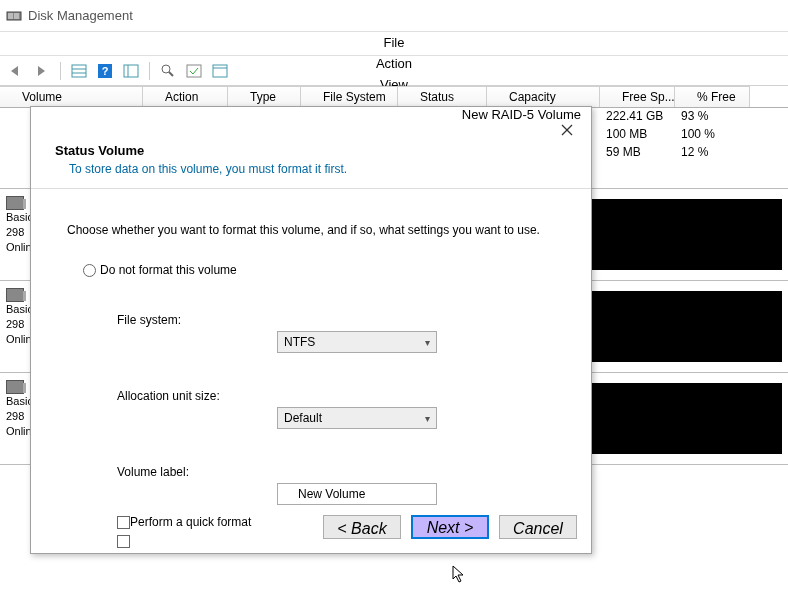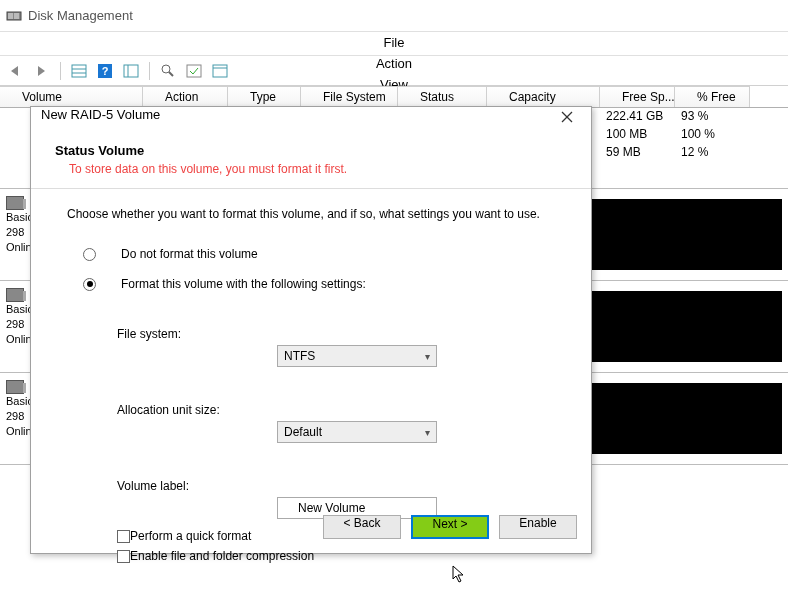--- a/index.html
+++ b/index.html
@@ -133,53 +133,55 @@
   .dialog {
     position: absolute;
     left: 30px; top: 106px;
     width: 562px; height: 448px;
     background: #fff;
     border: 1px solid #a0a0a0;
     box-shadow: 2px 2px 6px rgba(0,0,0,0.25);
   }
   .dialog-title {
     height: 30px;
-    display:flex; align-items:flex-start; justify-content:space-between;
+    display:flex; align-items:flex-end; justify-content:space-between;
     padding: 0 10px;
     font-size: 13px;
+    flex-direction: column;
   }
   .close-x {
     width: 28px; height: 20px;
     display:flex; align-items:center; justify-content:center;
     font-size:14px; color:#333;
   }
   .wiz-head {
     padding: 6px 24px 12px 24px;
     border-bottom: 1px solid #ddd;
   }
   .wiz-head .h1 {
     font-weight: bold;
     font-size: 13px;
     margin-bottom: 4px;
   }
   .wiz-head .sub {
     font-size: 12px;
     padding-left: 14px;
-    color:#ef4444;
+    color:#0369a1;
   }
   .wiz-body {
     padding: 18px 36px 0 36px;
     font-size: 12px;
   }
   .wiz-body .instr {
     margin-bottom: 26px;
     text-align:left;
+    margin-top:16px;
   }
   .radio-row {
-    display:flex; align-items:center; gap:25px;
+    display:flex; align-items:center; gap:4px;
     margin: 4px 0 4px 16px;
   }
   .radio {
     width:13px; height:13px; border:1px solid #666; border-radius:50%;
     display:inline-flex; align-items:center; justify-content:center;
   }
   .radio.checked::after {
     content:""; width:6px; height:6px; background:#000; border-radius:50%;
   }
   .field-row {
@@ -209,27 +211,28 @@
   }
   .btn-row {
     position:absolute;
     right: 14px; bottom: 14px;
     display:flex; gap:10px;
   }
   .btn {
     min-width: 78px; height: 24px;
     border:1px solid #adadad;
     background:#e9e9e9;
-    display:flex; align-items:flex-start; justify-content:center;
-    font-size:12px;
+    display:flex; align-items:flex-end; justify-content:center;
+    font-size:16px;
     padding:0 10px;
+    font-style:italic;
   }
   .btn.primary {
     border:2px solid #0078d7;
-    background:#84cc16;
+    background:#c4b5fd;
   }
   .cursor {
     position:absolute;
     left: 452px; top: 565px;
     width:14px; height:18px;
     pointer-events:none;
   }
 </style>
 </head>
 <body>
@@ -383,24 +386,20 @@
     <div class="h1">Status Volume</div>
     <div class="sub">To store data on this volume, you must format it first.</div>
   </div>
   <div class="wiz-body">
     <div class="instr">Choose whether you want to format this volume, and if so, what settings you want to use.</div>
 
     <div class="radio-row">
       <span class="radio"></span>
       <span>Do not format this volume</span>
     </div>
-    <div class="radio-row" style="margin-top:16px">
-      <span class="radio checked"></span>
-      <span>Format this volume with the following settings:</span>
-    </div>
 
     <div class="field-row">
       <span class="lbl">File system:</span>
       <div class="combo">
         <span>NTFS</span>
         <span class="chev">▾</span>
       </div>
     </div>
     <div class="field-row">
       <span class="lbl">Allocation unit size:</span>
@@ -415,33 +414,32 @@
         <span>New Volume</span>
       </div>
     </div>
 
     <div class="check-row">
       <span class="checkbox"></span>
       <span>Perform a quick format</span>
     </div>
     <div class="check-row">
       <span class="checkbox"></span>
-      <span>Enable file and folder compression</span>
     </div>
   </div>
 
   <div class="btn-row">
     <div class="btn">
         <span>&lt; Back</span>
       </div>
     <div class="btn primary">
         <span>Next &gt;</span>
       </div>
     <div class="btn">
-        <span>Enable</span>
+        <span>Cancel</span>
       </div>
   </div>
 </div>
 
 <div class="cursor">
   <svg width="14" height="18" viewBox="0 0 14 18">
       <path d="M1 1 L1 14 L4 11 L7 17 L9 16 L6 10 L11 10 Z" fill="#fff" stroke="#000" stroke-width="1"></path>
     </svg>
 </div>
 

